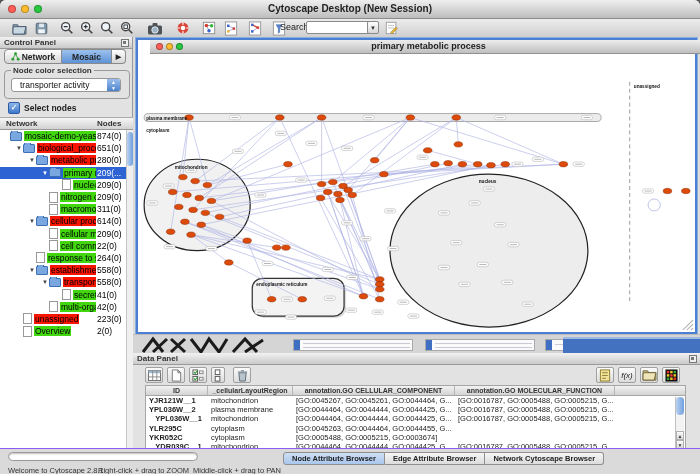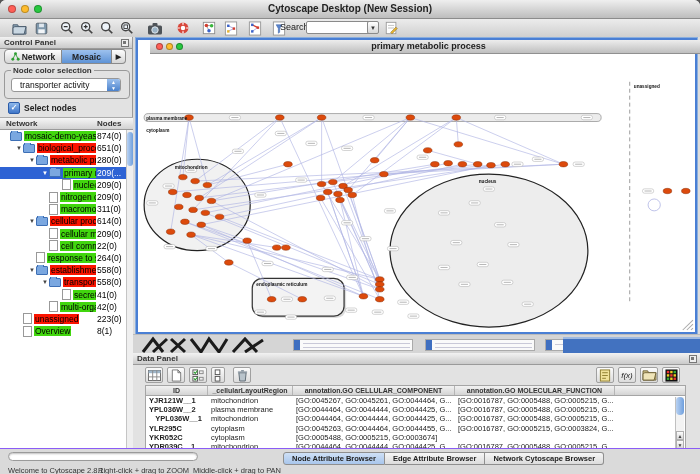--- a/index.html
+++ b/index.html
@@ -409,21 +409,21 @@
           </span>
           <span class="tcount">223(0)</span>
         </div>
         <div class="tree-row">
           <span class="tree-left">
             <span style="flex: 0 0 auto; width: 15px;"></span>
             <span class="tri"></span>
             <span class="ic-file"></span>
             <span class="tlabel hl-green">Overview</span>
           </span>
-          <span class="tcount">8(1)</span>
+          <span class="tcount">2(0)</span>
         </div>
       </div>
     <div id="tree-scroll">
         <div id="tree-thumb"></div>
       </div>
   </div>
 
   <div id="mdi" class="abs">
     <div id="net-window">
       <div id="net-titlebar">
@@ -792,29 +792,28 @@
           <div class="trow">
             <span class="tcell c0" style="width: 62px; text-align: center;">YPL036W__1</span>
             <span class="tcell c1" style="width: 85px;">mitochondrion</span>
             <span class="tcell c2" style="width: 162px;">[GO:0044464, GO:0044444, GO:0044425, G...</span>
             <span class="tcell c3" style="width: 160px;">[GO:0016787, GO:0005488, GO:0005215, G...</span>
           </div>
           <div class="trow">
             <span class="tcell c0" style="width: 62px;">YLR295C</span>
             <span class="tcell c1" style="width: 85px;">cytoplasm</span>
             <span class="tcell c2" style="width: 162px;">[GO:0045263, GO:0044464, GO:0044455, G...</span>
-            <span class="tcell c3" style="width: 160px;">[GO:0016787, GO:0005215, GO:0003824, G...</span>
           </div>
           <div class="trow">
             <span class="tcell c0" style="width: 62px;">YKR052C</span>
             <span class="tcell c1" style="width: 85px;">cytoplasm</span>
             <span class="tcell c3" style="width: 160px;">[GO:0005488, GO:0005215, GO:0003674]</span>
           </div>
           <div class="trow">
-            <span class="tcell c0" style="width: 62px;">YDR039C__1</span>
+            <span class="tcell c0" style="width: 62px; text-align: center;">YDR039C__1</span>
             <span class="tcell c1" style="width: 85px;">mitochondrion</span>
             <span class="tcell c2" style="width: 162px;">[GO:0044464, GO:0044444, GO:0044425, G...</span>
             <span class="tcell c3" style="width: 160px;">[GO:0016787, GO:0005488, GO:0005215, G...</span>
           </div>
         </div>
       <div id="dp-vscroll">
         <div id="dp-thumb"></div>
         <div class="scroll-arrow" style="bottom:9px">▲</div>
         <div class="scroll-arrow" style="bottom:0">▼</div>
       </div>

